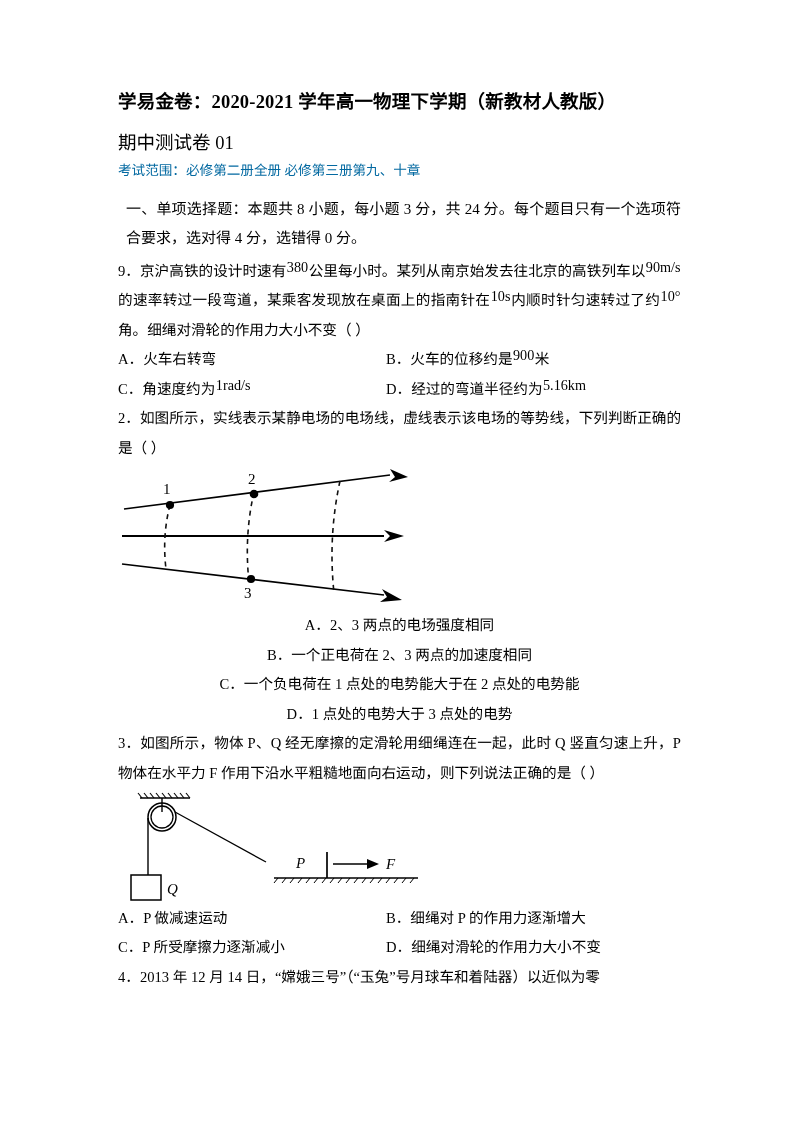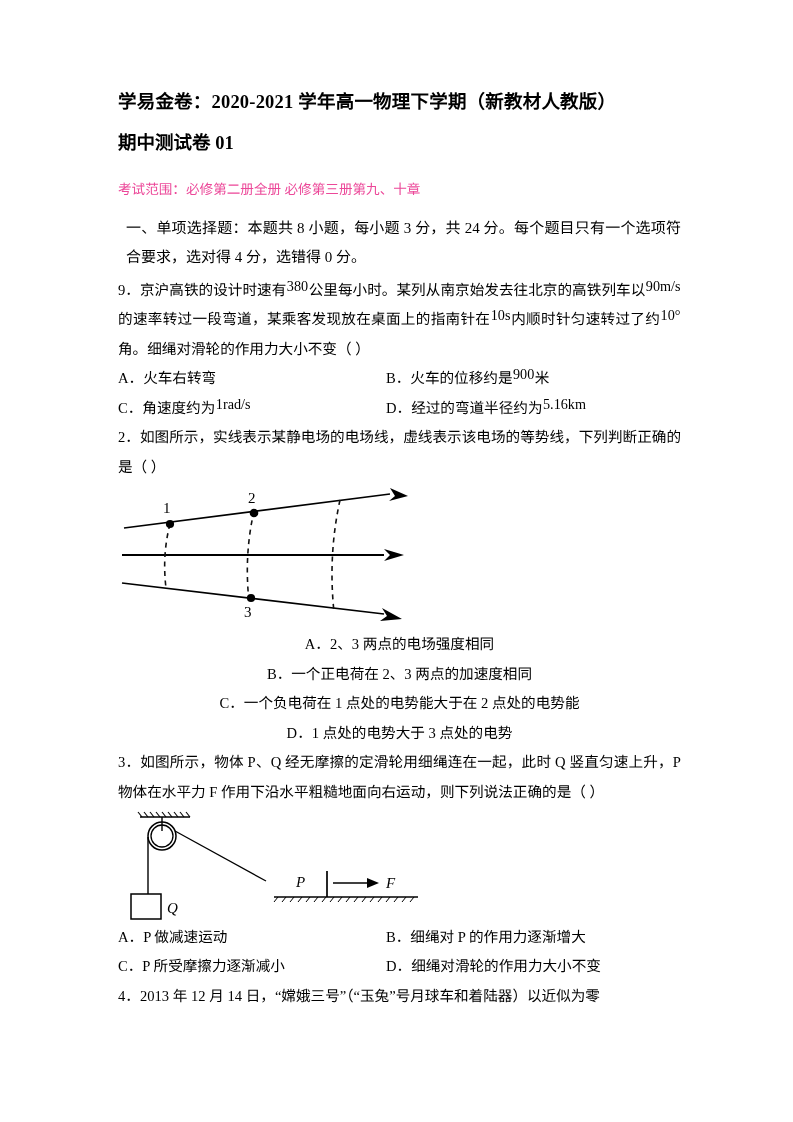--- a/index.html
+++ b/index.html
@@ -28,29 +28,29 @@
   .doc-title {
     font-size: 18.5px;
     font-weight: bold;
     letter-spacing: 0.2px;
     line-height: 1.35;
     margin: 0 0 16px 0;
     white-space: nowrap;
   }
   .doc-subtitle {
     font-size: 18.5px;
-    font-weight: bold;
+    font-weight: normal;
     line-height: 1.35;
-    margin: 0 0 24px 0;
+    margin: 0 0 5px 0;
   }
   .scope-line {
     font-size: 13.6px;
     line-height: 1.5;
     margin: 0 0 14px 0;
-    color: #ec4899;
+    color: #0369a1;
   }
   .section-head {
     font-size: 15px;
     font-weight: normal;
     line-height: 1.92;
     margin: 0 0 4px 8px;
     text-align: justify;
     text-justify: inter-ideograph;
   }
 

